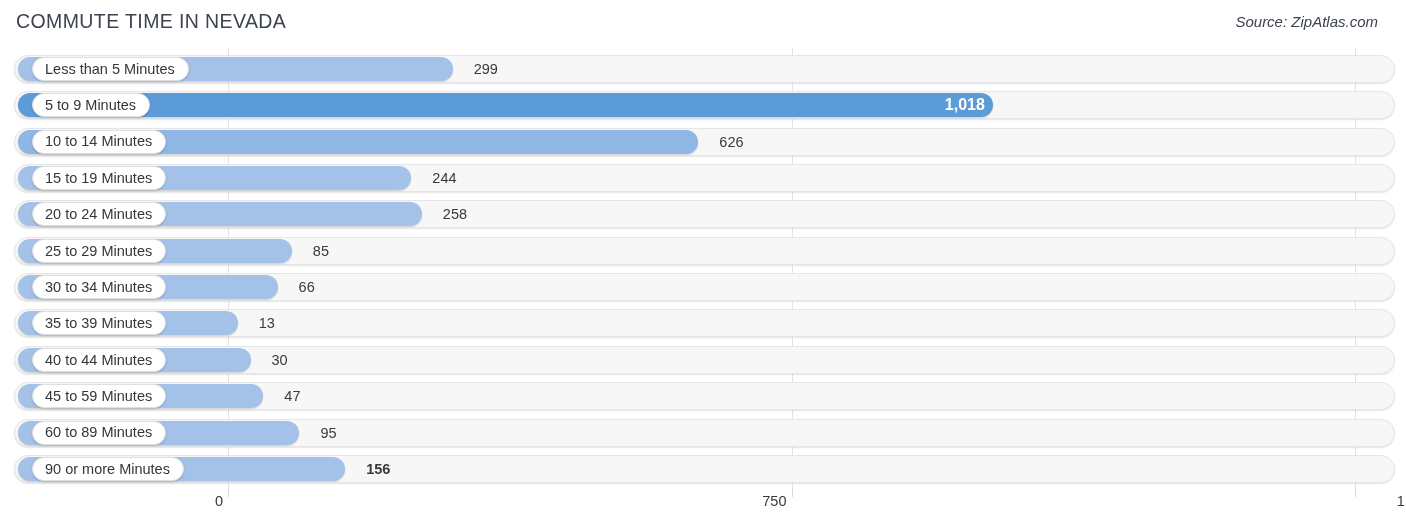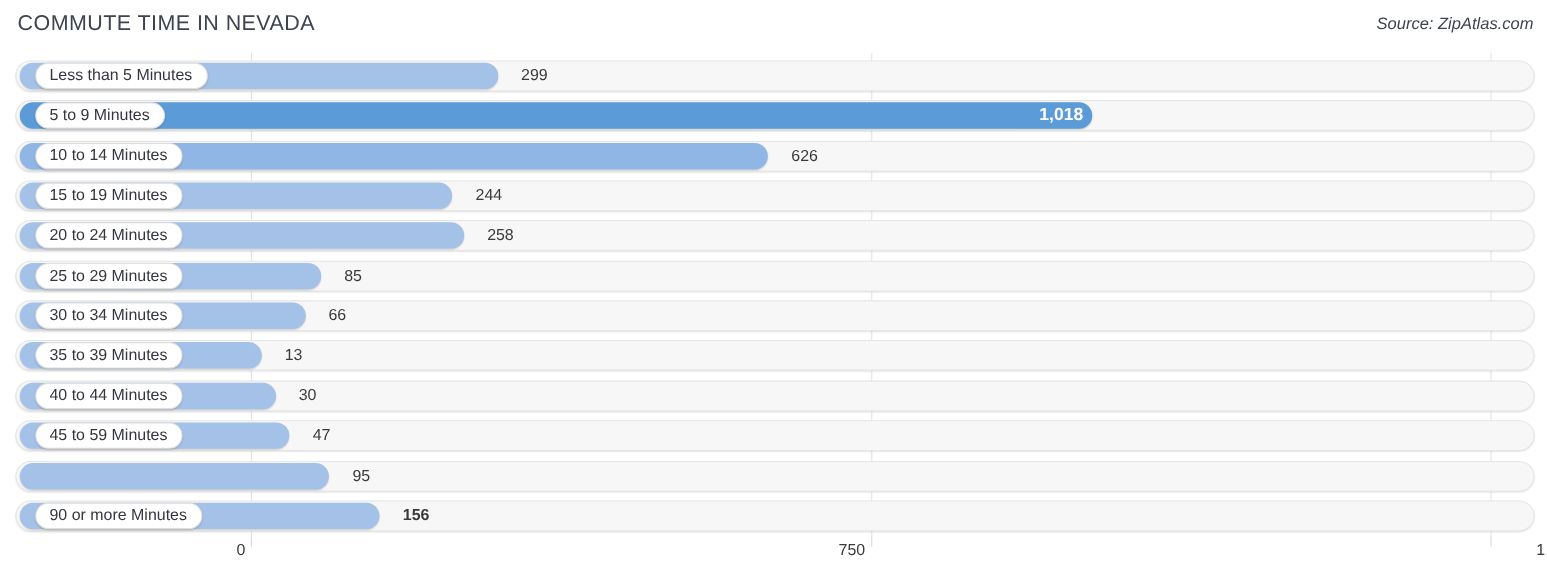--- a/index.html
+++ b/index.html
@@ -35,21 +35,21 @@
     left: 16px;
     top: 10px;
     font-size: 19.5px;
     letter-spacing: 0.4px;
     color: #3d4450;
     font-weight: 400;
     white-space: nowrap;
   }
   .chart-source {
     position: absolute;
-    right: 12px;
+    right: 28px;
     top: 13px;
     font-size: 15px;
     font-style: italic;
     color: #3d4450;
     white-space: nowrap;
   }
 
   
   .plot {
     position: absolute;
@@ -275,20 +275,23 @@
           <div class="track"></div>
           <div class="bar" style="width: 245.313px; background: rgb(164, 194, 232);"></div>
           <div class="label-pill">
             <span>45 to 59 Minutes</span>
           </div>
           <div class="value-out" style="left: 270.313px;">47</div>
         </div>
         <div class="row" style="top: 370.5px;">
           <div class="track"></div>
           <div class="bar" style="width: 281.377px; background: rgb(164, 194, 232);"></div>
+          <div class="label-pill">
+            <span>60 to 89 Minutes</span>
+          </div>
           <div class="value-out" style="left: 306.377px;">95</div>
         </div>
         <div class="row" style="top: 406.85px;">
           <div class="track"></div>
           <div class="bar" style="width: 327.208px; background: rgb(164, 194, 232);"></div>
           <div class="label-pill">
             <span>90 or more Minutes</span>
           </div>
           <div class="value-out" style="left: 352.208px; font-weight: bold;">156</div>
         </div>

